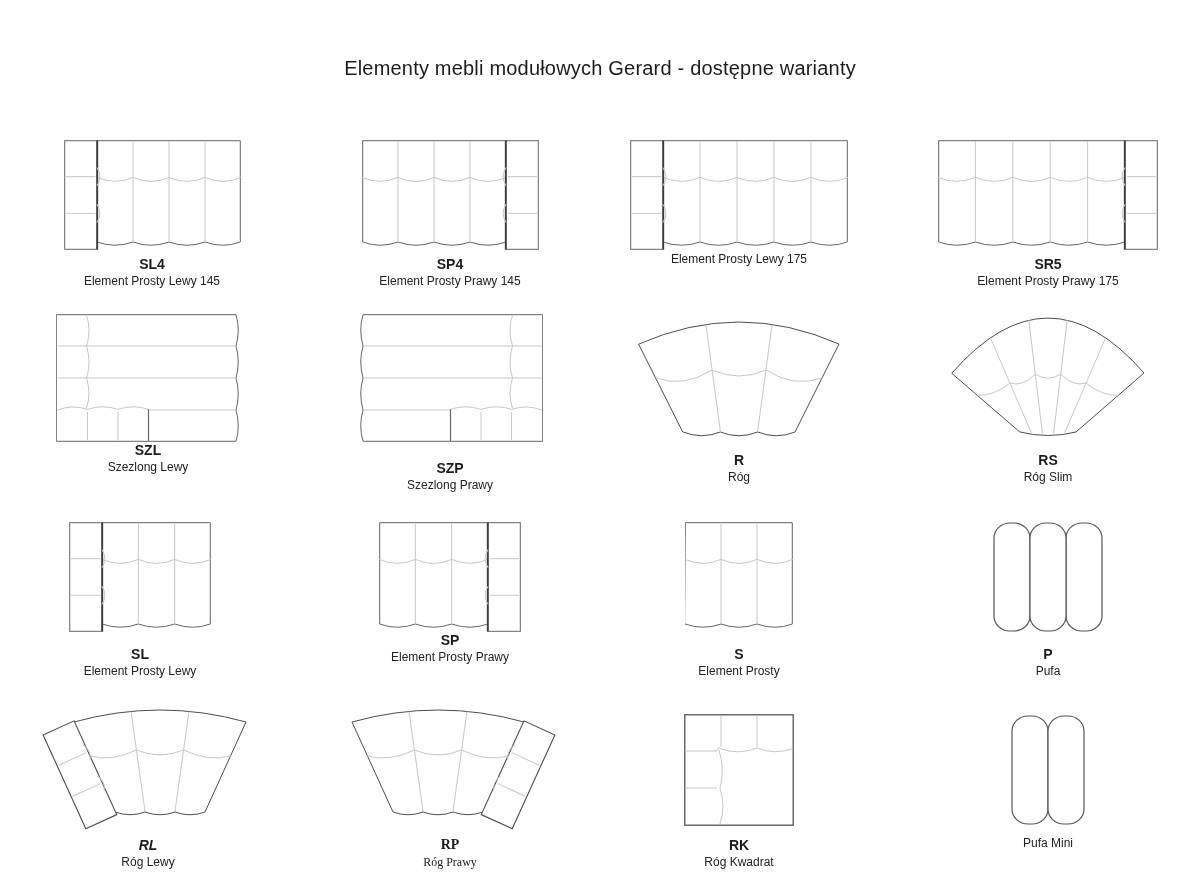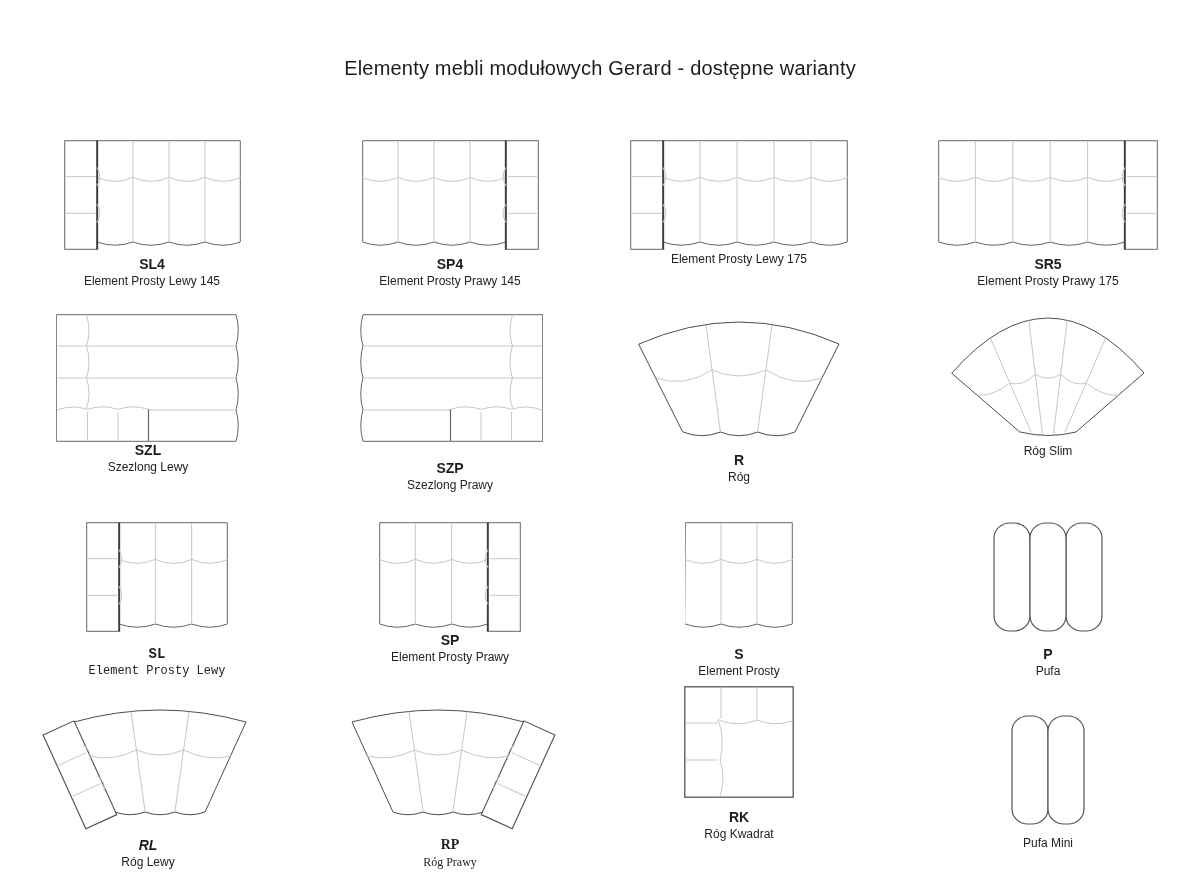--- a/index.html
+++ b/index.html
@@ -157,23 +157,24 @@
     <div class="diagram-box" style="height: 130px; align-items: flex-end;">
       <svg width="226" height="126" viewBox="0 0 226 126" xmlns="http://www.w3.org/2000/svg">
         <path d="M17 57 Q113 -53 209 57 L141 116 Q113 123 85 116 Z" fill="#fff" stroke="#4d4d4d" stroke-width="1" stroke-linejoin="round" stroke-linecap="round"></path>
         <line x1="55.4" y1="21.8" x2="96.2" y2="116.5" stroke="#c7c7c7" stroke-width="1"></line>
         <line x1="93.8" y1="4.2" x2="107.4" y2="117.5" stroke="#c7c7c7" stroke-width="1"></line>
         <line x1="132.2" y1="4.2" x2="118.6" y2="117.5" stroke="#c7c7c7" stroke-width="1"></line>
         <line x1="170.6" y1="21.8" x2="129.8" y2="116.5" stroke="#c7c7c7" stroke-width="1"></line>
         <path d="M42.8 79.4 Q59 80 75 67 Q87 71 100.3 58.3 Q113 66 125.7 58.3 Q139 71 151 67 Q167 80 183.2 79.4" fill="none" stroke="#c7c7c7" stroke-width="1" stroke-linejoin="round" stroke-linecap="round"></path>
       </svg>
     </div>
+    <div class="variant-code" style="margin-top: 10px;">RS</div>
     <div class="variant-name">Róg Slim</div>
   </div>
-<div class="cell" style="left: 17px; top: 520px; font-family: Liberation Mono, monospace;">
+<div class="cell" style="left: 0; top: 520px;">
     <div class="diagram-box" style="height: 112px; align-items: flex-end;">
       <svg width="142" height="110" viewBox="0 0 142 110" xmlns="http://www.w3.org/2000/svg">
         <path d="M33 .7 L141.3 .7 L141.3 102 Q123.83333333333334 108.5 105.66666666666667 102 Q87.5 108.5 69.33333333333334 102 Q51.16666666666667 108.5 33 102 Z" fill="#fff" stroke="#666666" stroke-width="1" stroke-linejoin="round" stroke-linecap="round"></path>
         <line x1="69.33333333333334" y1="1.5" x2="69.33333333333334" y2="101" stroke="#c7c7c7" stroke-width="1"></line>
         <line x1="105.66666666666667" y1="1.5" x2="105.66666666666667" y2="101" stroke="#c7c7c7" stroke-width="1"></line>
         <path d="M33 37.400000000000006 Q51.16666666666667 45.400000000000006 69.33333333333334 37.400000000000006 Q87.5 45.400000000000006 105.66666666666667 37.400000000000006 Q123.83333333333334 45.400000000000006 142 37.400000000000006" fill="none" stroke="#c7c7c7" stroke-width="1" stroke-linejoin="round" stroke-linecap="round"></path>
         <rect x="0.7" y="0.7" width="33" height="108.6" fill="#fff" stroke="#666666" stroke-width="1"></rect>
         <line x1="2" y1="36.666666666666664" x2="31.5" y2="36.666666666666664" stroke="#c7c7c7" stroke-width="1"></line>
         <line x1="2" y1="73.33333333333333" x2="31.5" y2="73.33333333333333" stroke="#c7c7c7" stroke-width="1"></line>
         <line x1="33" y1="0.7" x2="33" y2="109.3" stroke="#1f1f1f" stroke-width="1.4"></line>
@@ -258,21 +259,21 @@
             <line x1="-32" y1="67" x2="-1.5" y2="67" stroke="#c7c7c7" stroke-width="1"></line>
             <path d="M-1 25 Q4 33 -1 41" fill="none" stroke="#c7c7c7" stroke-width="1" stroke-linejoin="round" stroke-linecap="round"></path>
             <path d="M-1 59 Q4 67 -1 75" fill="none" stroke="#c7c7c7" stroke-width="1" stroke-linejoin="round" stroke-linecap="round"></path>
           </g>
         </g>
       </svg>
     </div>
     <div class="variant-code" style="margin-top: 3px;">RP</div>
     <div class="variant-name">Róg Prawy</div>
   </div>
-<div class="cell" style="left: 599px; top: 678px; justify-content: flex-end;">
+<div class="cell" style="left: 599px; top: 706px; justify-content: flex-end;">
     <div class="diagram-box" style="height: 128px; align-items: center;">
       <svg width="110" height="112" viewBox="0 0 110 112" xmlns="http://www.w3.org/2000/svg">
         <rect x="0.8" y="0.8" width="108.4" height="110.4" fill="#fff" stroke="#555" stroke-width="1.3"></rect>
         <line x1="37" y1="1.5" x2="37" y2="33" stroke="#c7c7c7" stroke-width="1"></line>
         <line x1="73" y1="1.5" x2="73" y2="33" stroke="#c7c7c7" stroke-width="1"></line>
         <path d="M33 36 Q35 32 37 35 Q55 41 73 34 Q90 41 108 35" fill="none" stroke="#c7c7c7" stroke-width="1" stroke-linejoin="round" stroke-linecap="round"></path>
         <line x1="1.5" y1="37" x2="33" y2="37" stroke="#c7c7c7" stroke-width="1"></line>
         <line x1="1.5" y1="74" x2="33" y2="74" stroke="#c7c7c7" stroke-width="1"></line>
         <path d="M35 36 Q41 55 36 74 Q42 92 36 110" fill="none" stroke="#c7c7c7" stroke-width="1" stroke-linejoin="round" stroke-linecap="round"></path>
       </svg>

